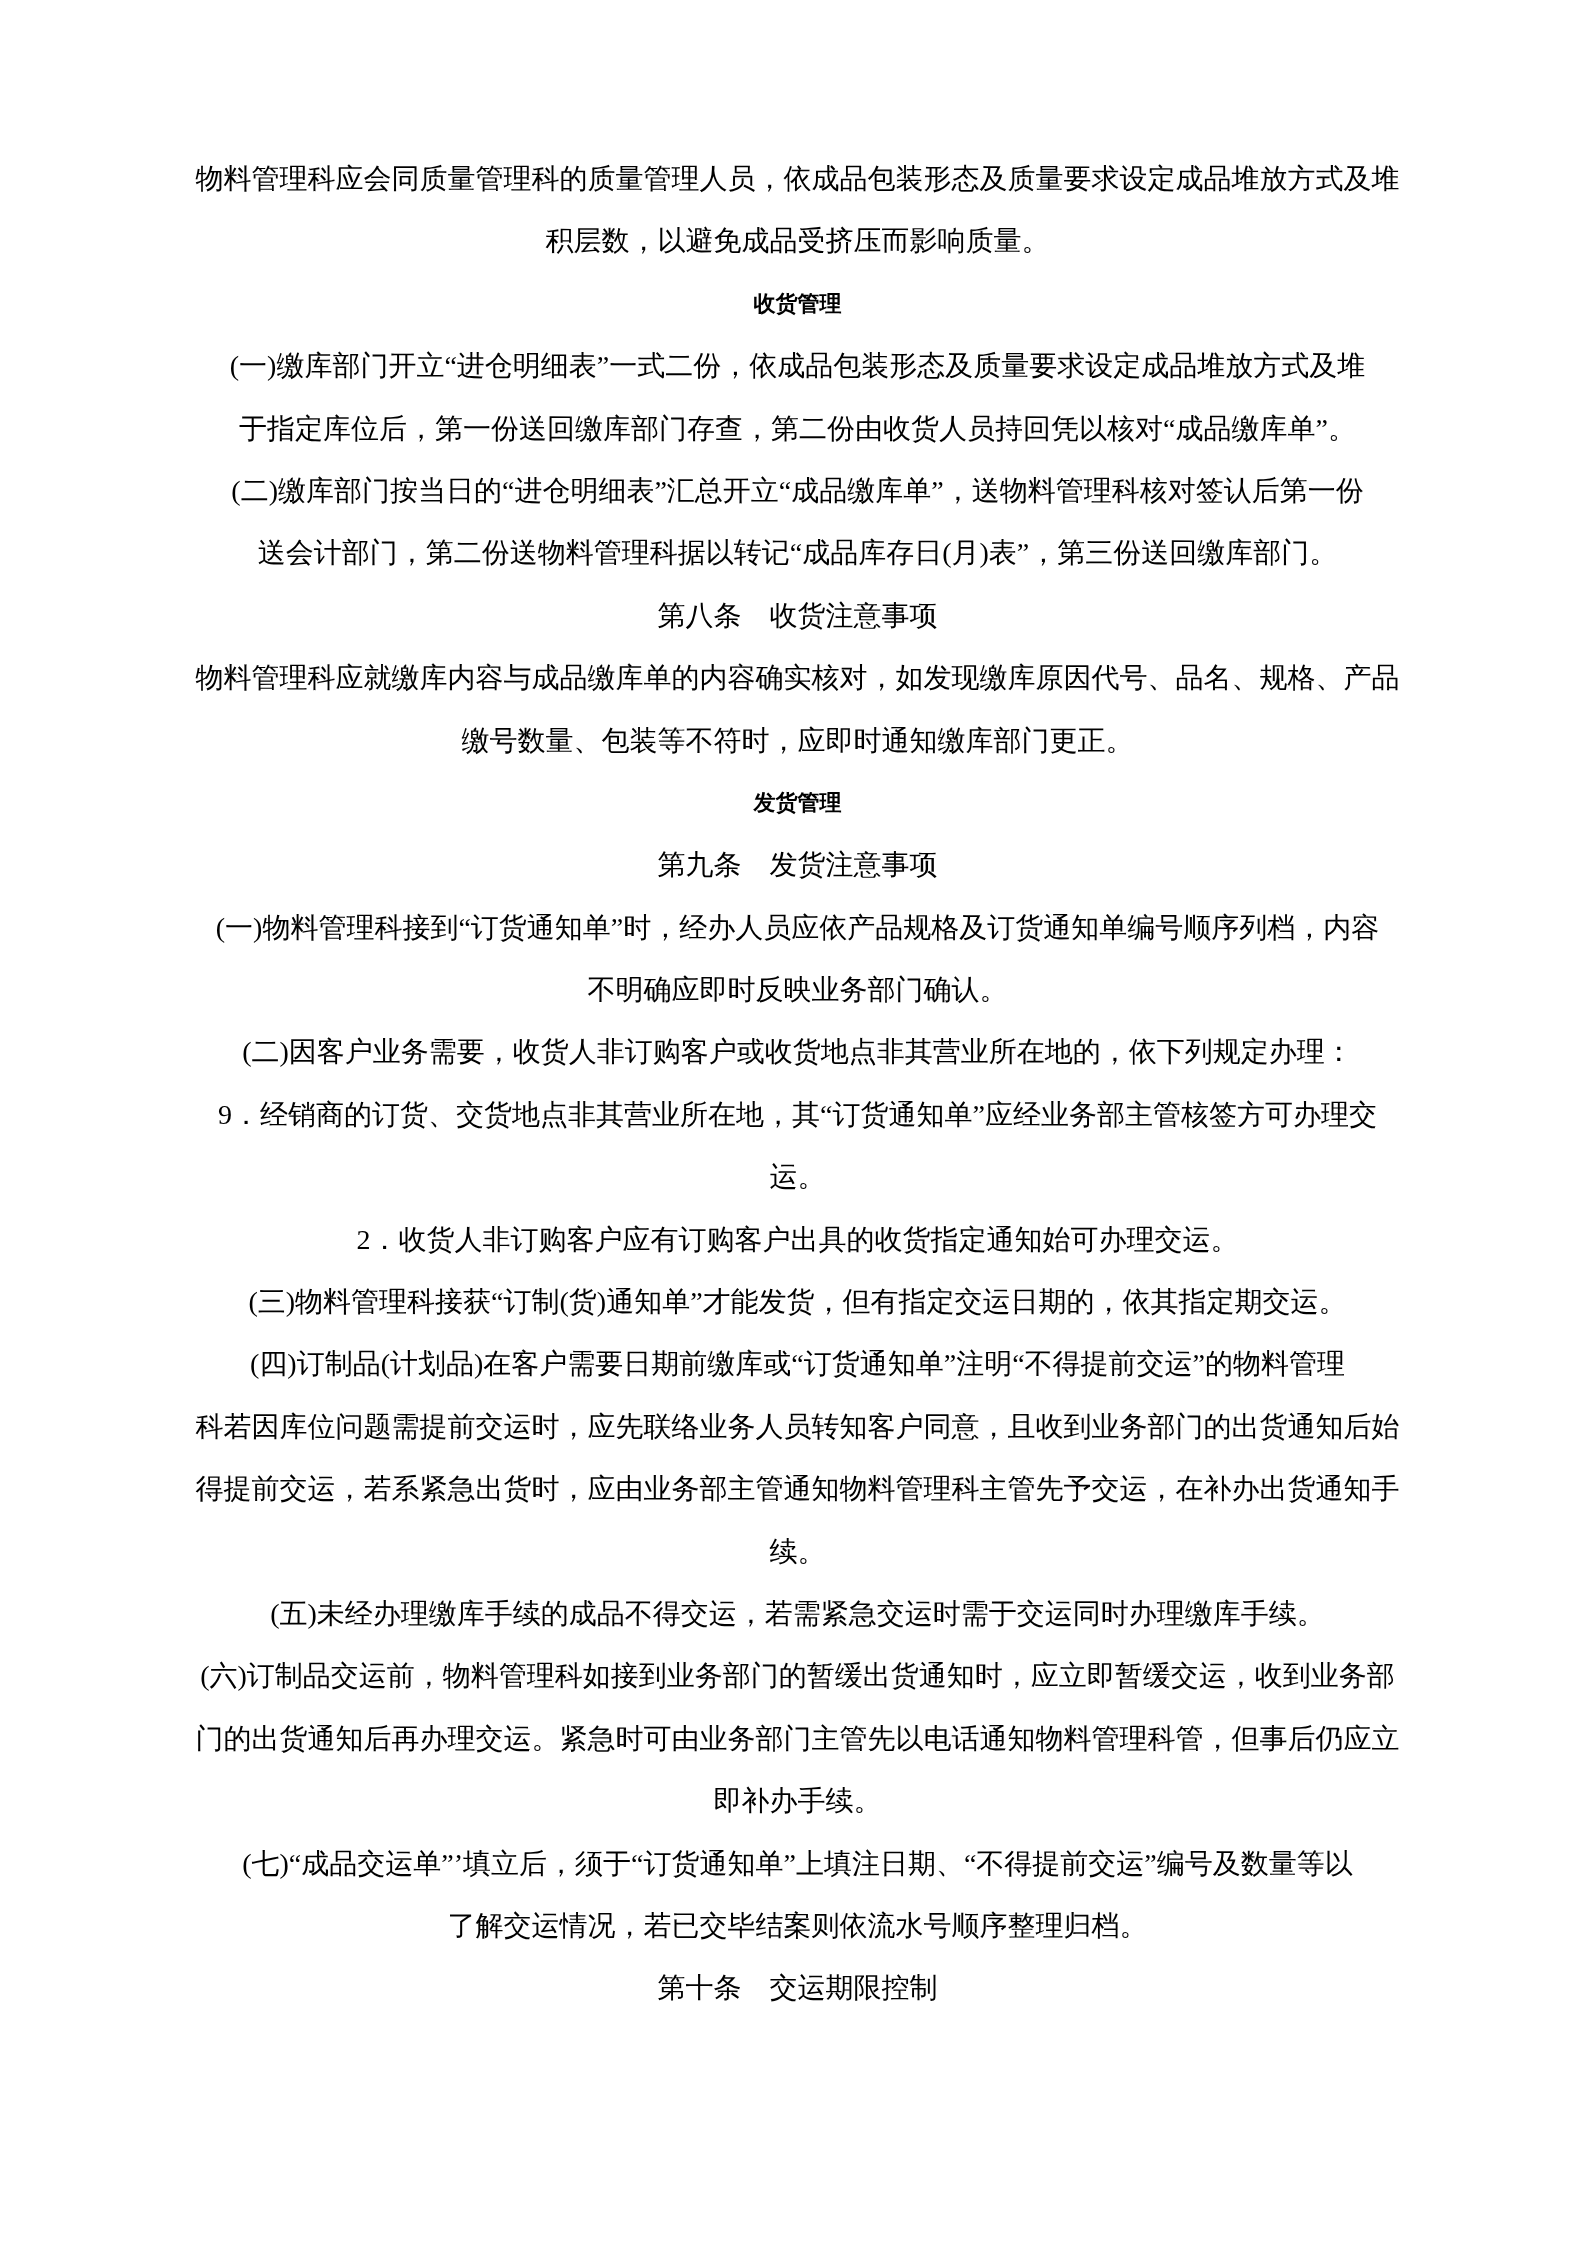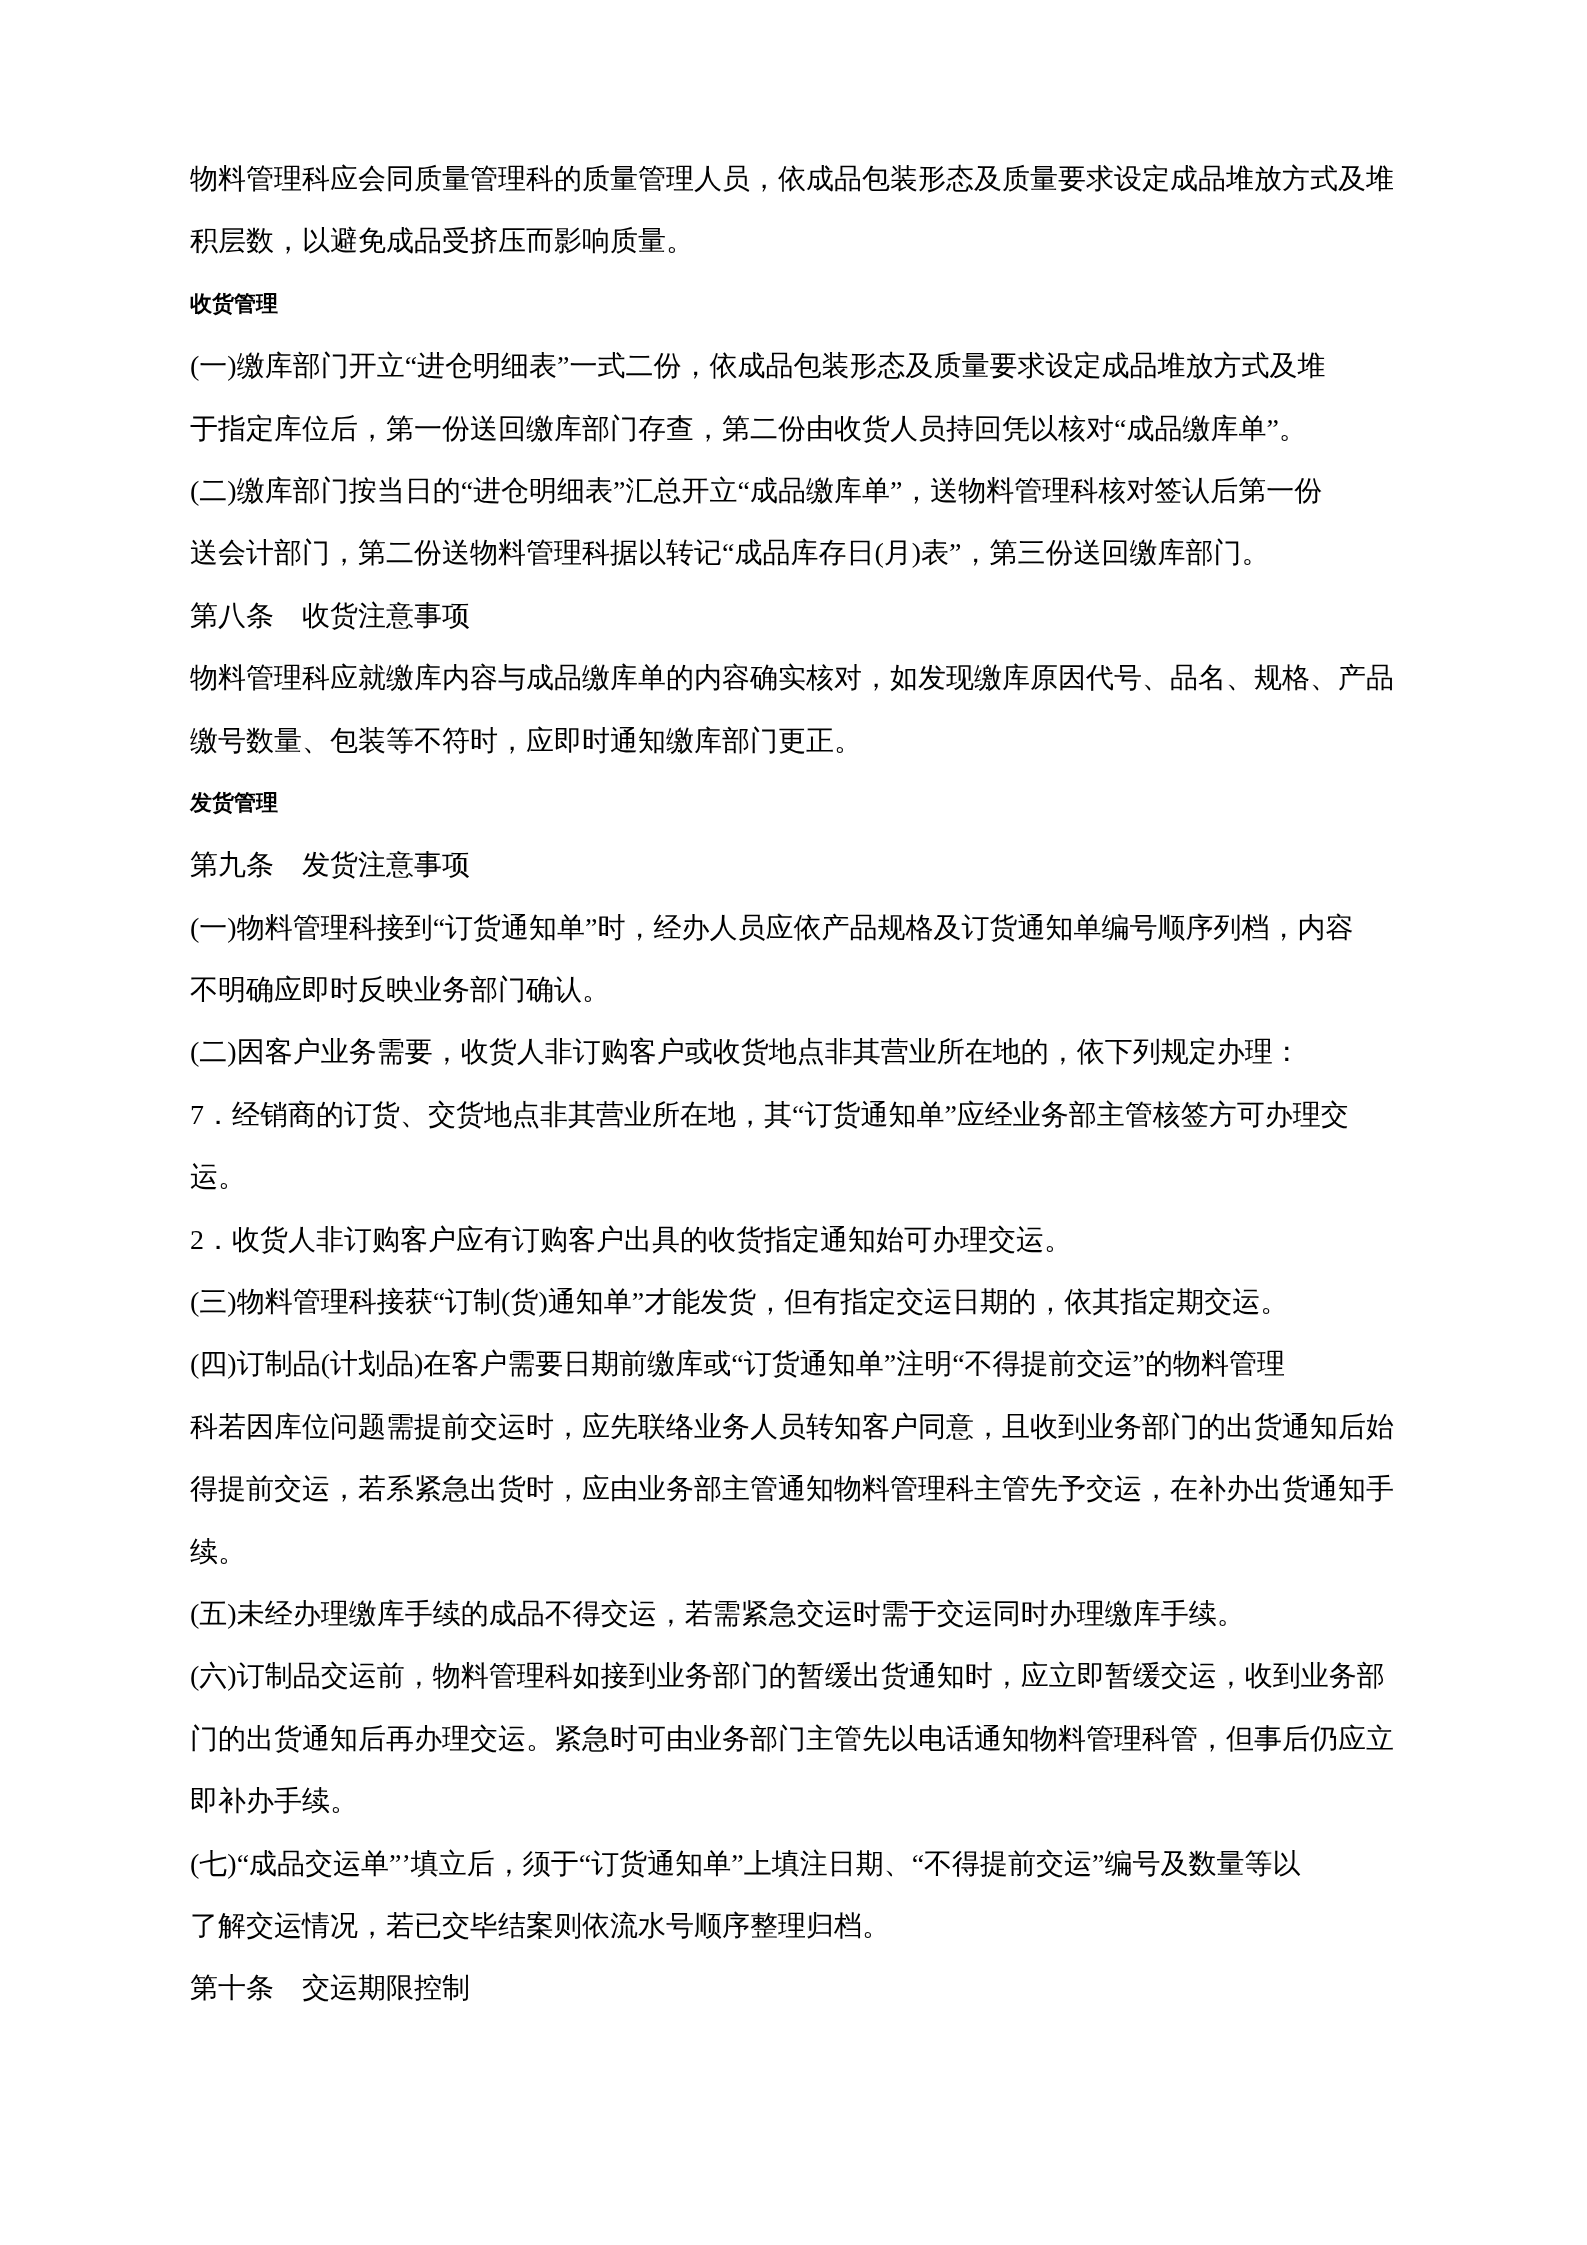--- a/index.html
+++ b/index.html
@@ -15,20 +15,21 @@
     color: #000000;
     overflow: hidden;
   }
   .page {
     position: absolute;
     left: 0;
     top: 0;
     width: 1587px;
     height: 2245px;
     background: #ffffff;
+    text-align: center;
   }
   .doc-body {
     position: absolute;
     left: 190px;
     top: 148px;
     width: 1215px;
   }
   .paragraph {
     margin: 0;
     padding: 0;
@@ -80,21 +81,21 @@
         <div class="line">第九条　发货注意事项</div>
       </div>
       <div class="paragraph body">
         <div class="line">(一)物料管理科接到“订货通知单”时，经办人员应依产品规格及订货通知单编号顺序列档，内容</div>
         <div class="line">不明确应即时反映业务部门确认。</div>
       </div>
       <div class="paragraph body">
         <div class="line">(二)因客户业务需要，收货人非订购客户或收货地点非其营业所在地的，依下列规定办理：</div>
       </div>
       <div class="paragraph body">
-        <div class="line">7．经销商的订货、交货地点非其营业所在地，其“订货通知单”应经业务部主管核签方可办理交</div>
+        <div class="line">9．经销商的订货、交货地点非其营业所在地，其“订货通知单”应经业务部主管核签方可办理交</div>
         <div class="line">运。</div>
       </div>
       <div class="paragraph body">
         <div class="line">2．收货人非订购客户应有订购客户出具的收货指定通知始可办理交运。</div>
       </div>
       <div class="paragraph body">
         <div class="line">(三)物料管理科接获“订制(货)通知单”才能发货，但有指定交运日期的，依其指定期交运。</div>
       </div>
       <div class="paragraph body">
         <div class="line">(四)订制品(计划品)在客户需要日期前缴库或“订货通知单”注明“不得提前交运”的物料管理</div>

